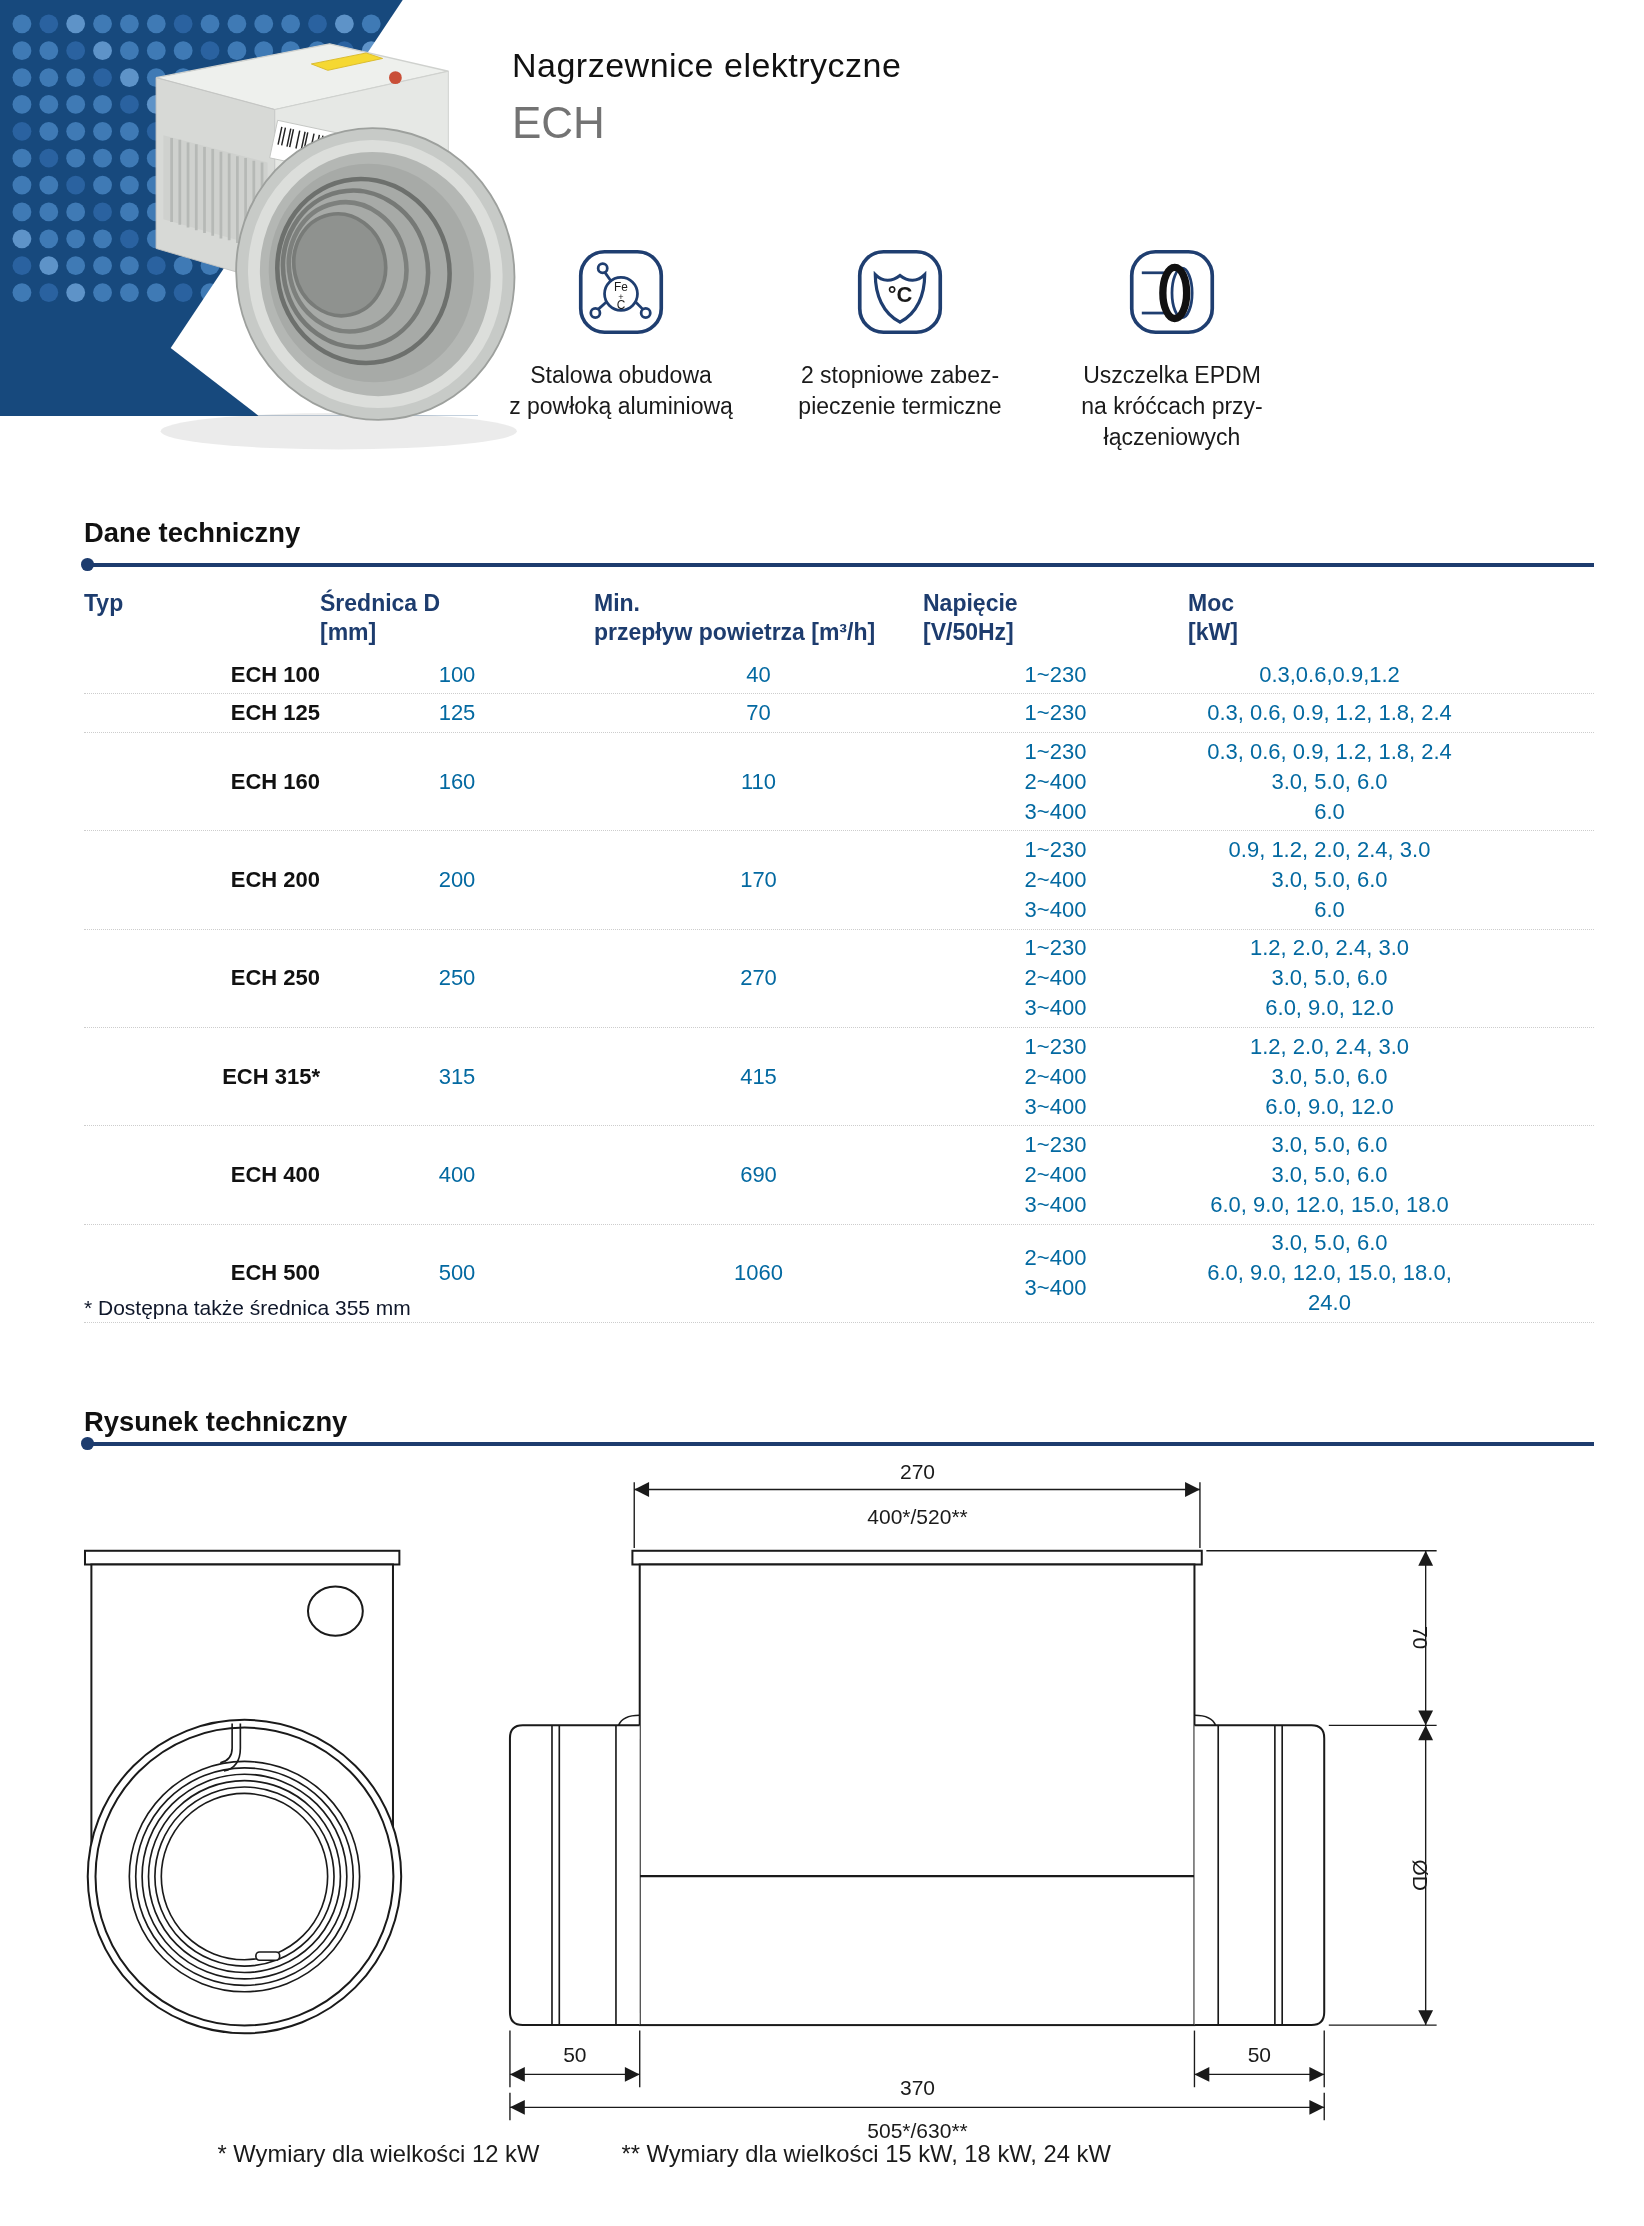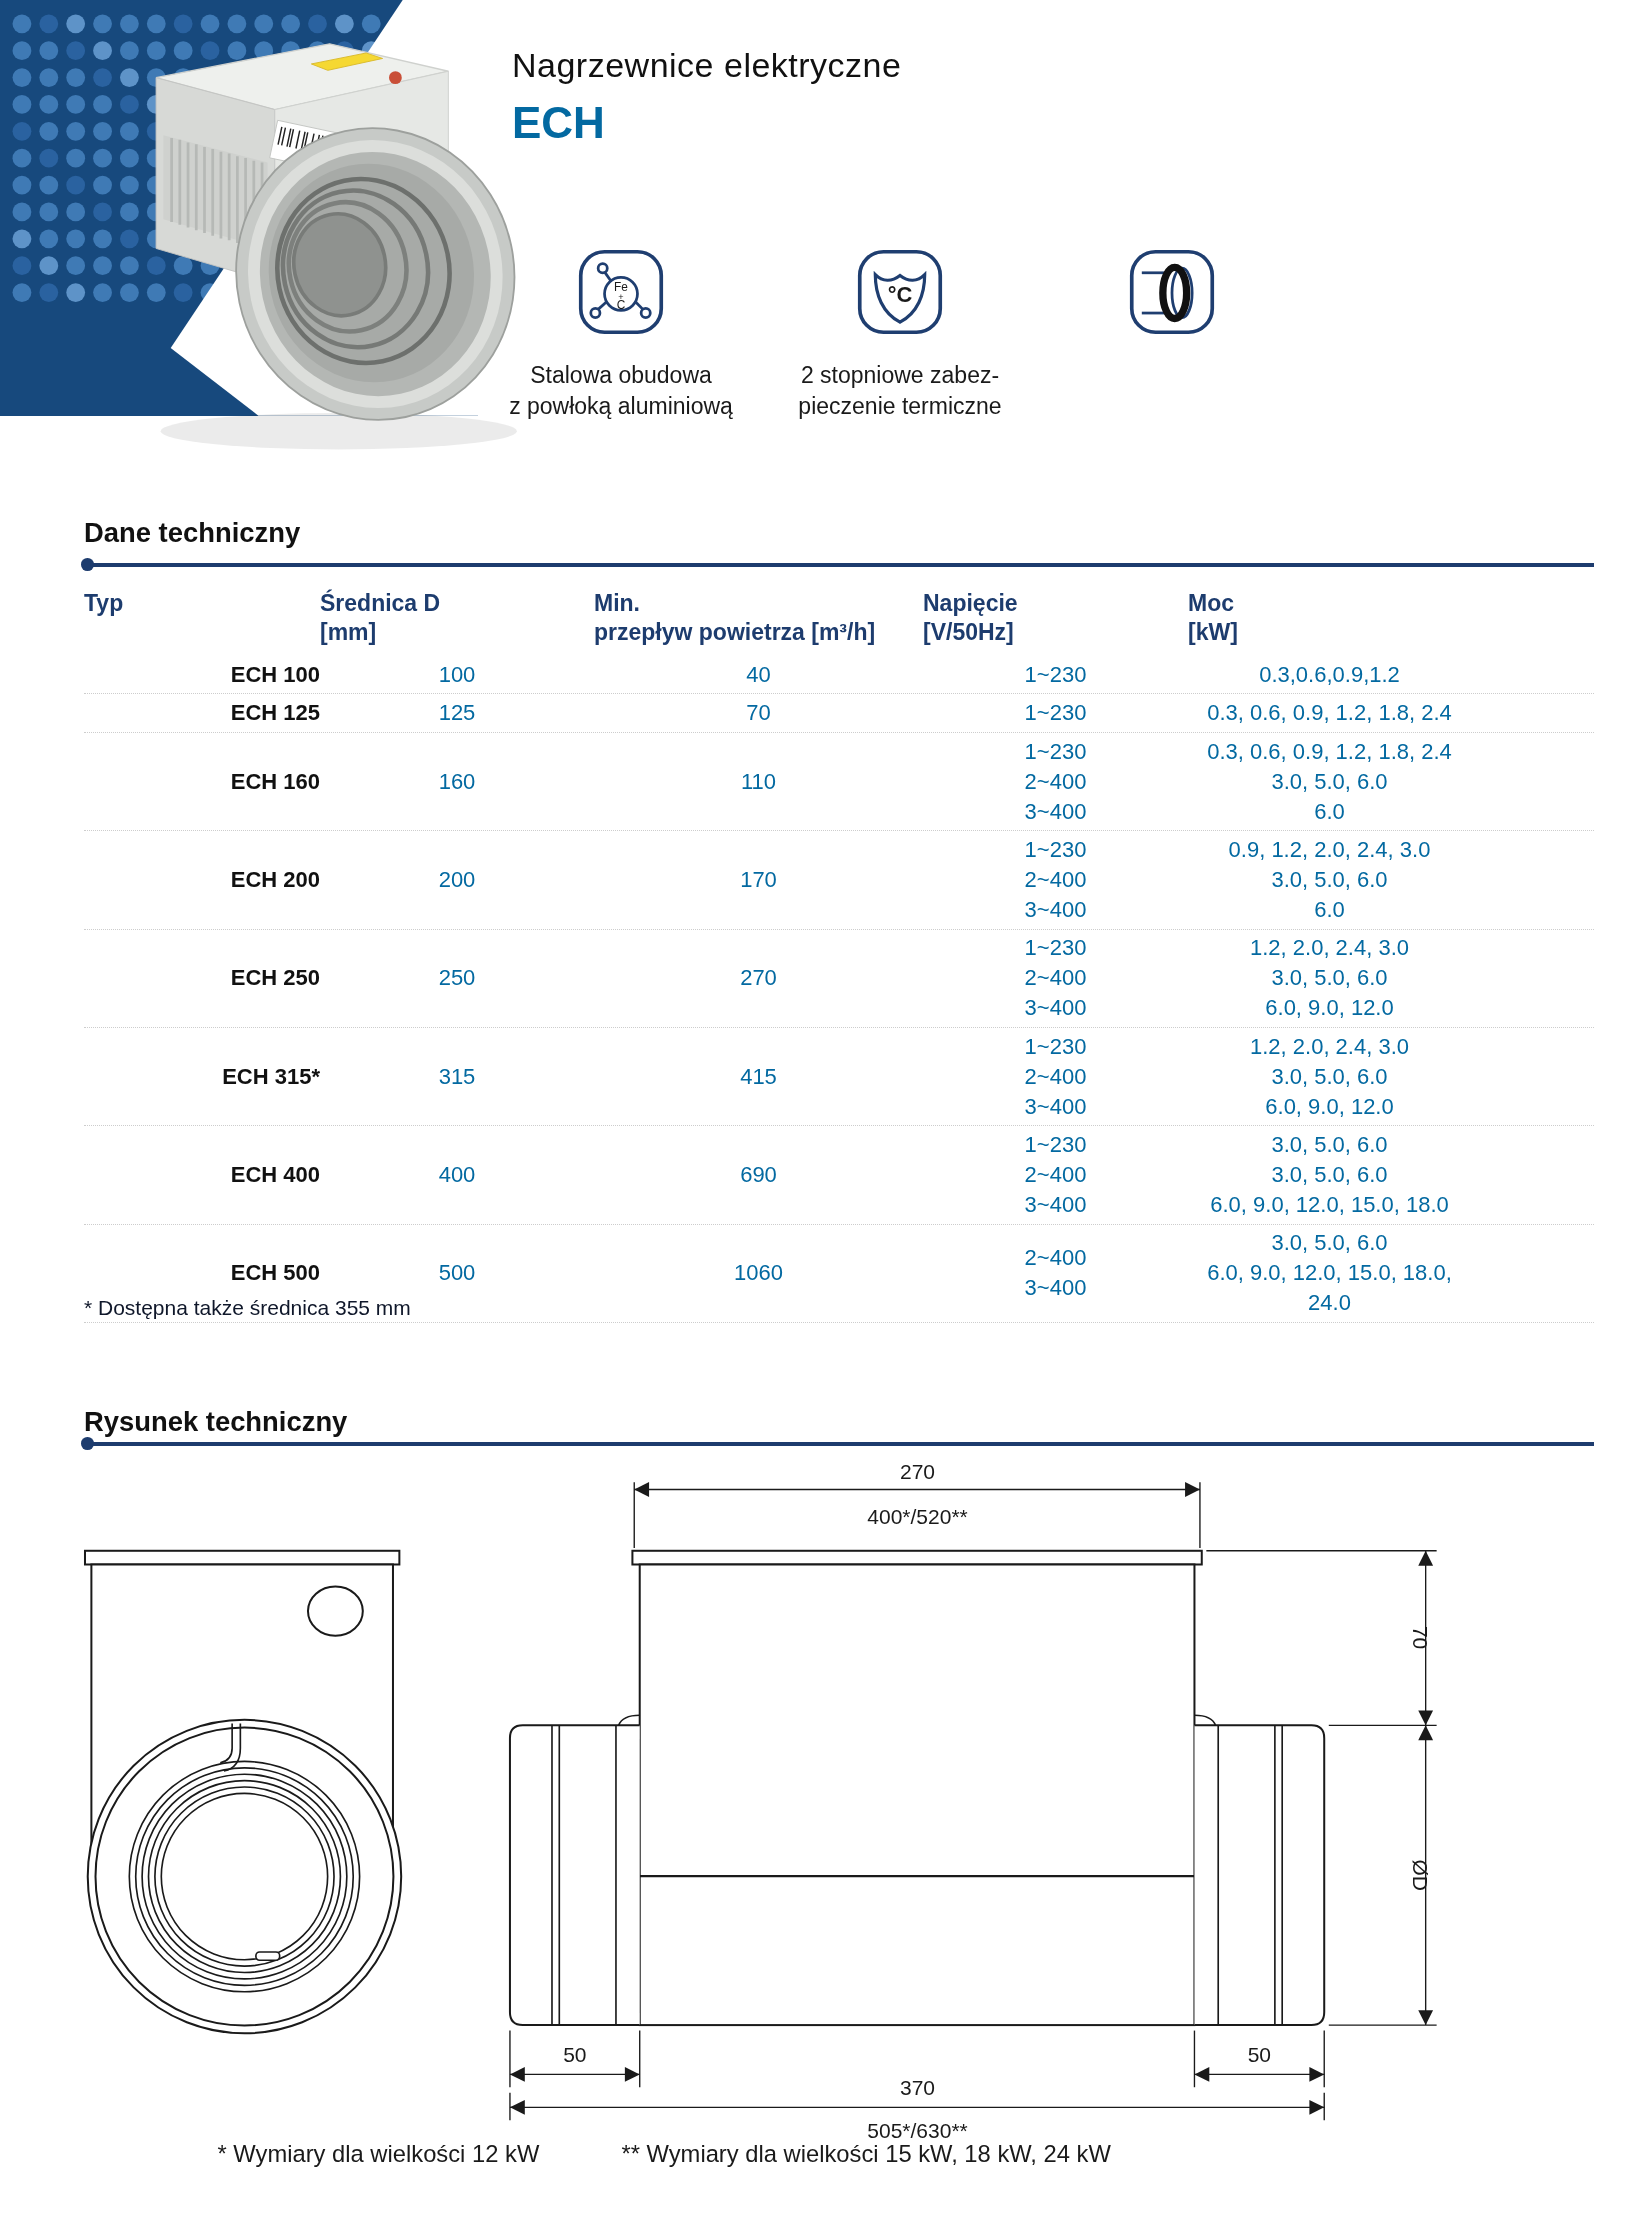--- a/index.html
+++ b/index.html
@@ -6,21 +6,21 @@
   body{
     width:1645px;height:2227px;position:relative;background:#ffffff;
     font-family:"Liberation Sans", sans-serif;color:#1a1a1a;overflow:hidden;
   }
   
   .hero-panel{position:absolute;left:0;top:0;width:478px;height:416px;background:#17497d;}
   .hero-panel svg{position:absolute;left:0;top:0;}
   .photo-svg{position:absolute;left:37px;top:0;width:567px;height:475px;}
   .title-block{position:absolute;left:512px;top:46px;}
   .title-line{font-size:34px;font-weight:400;letter-spacing:0.5px;color:#111;}
-  .product-code{font-size:44px;font-weight:bold;margin-top:12.8px;color:#0369a1;}
+  .product-code{font-size:44px;font-weight:normal;margin-top:12.8px;color:#737373;}
   
   .feature{position:absolute;top:249px;width:274px;text-align:center;}
   .feature .ficon{display:inline-block;width:86px;height:86px;}
   .feature .cap{margin-top:22px;font-size:23px;line-height:31px;color:#1a1a1a;}
   #feature-1{left:484px;} #feature-2{left:763px;} #feature-3{left:1035px;}
   
   .sec-head{position:absolute;left:84px;font-size:27.4px;font-weight:bold;color:#111;}
   #head-dane{top:517px;} #head-rysunek{top:1406px;}
   .rule{position:absolute;left:84px;width:1510px;height:3.7px;background:#1d3c6e;}
   #rule-dane{top:563px;} #rule-rysunek{top:1442px;}
@@ -296,20 +296,25 @@
 <div class="feature" id="feature-3">
   <span class="ficon">
     <svg viewBox="0 0 94 94" width="86" height="86">
       <rect x="3" y="3" width="88" height="88" rx="26" fill="none" stroke="#1f3e70" stroke-width="4"></rect>
       <line x1="14" y1="26" x2="42" y2="26" stroke="#1f3e70" stroke-width="3"></line>
       <line x1="14" y1="70" x2="42" y2="70" stroke="#1f3e70" stroke-width="3"></line>
       <ellipse cx="58" cy="48" rx="11" ry="27" fill="none" stroke="#1f3e70" stroke-width="3"></ellipse>
       <ellipse cx="50" cy="48" rx="13" ry="28" fill="none" stroke="#111111" stroke-width="8"></ellipse>
     </svg>
   </span>
+  <div class="cap">
+    <div>Uszczelka EPDM</div>
+    <div>na króćcach przy-</div>
+    <div>łączeniowych</div>
+  </div>
 </div>
 
 <div class="sec-head" id="head-dane">Dane techniczny</div>
 <div class="rule" id="rule-dane"></div>
 
 <div class="table">
   <div class="thead">
     <div class="th left">
       <div>Typ</div>
         <div></div>

